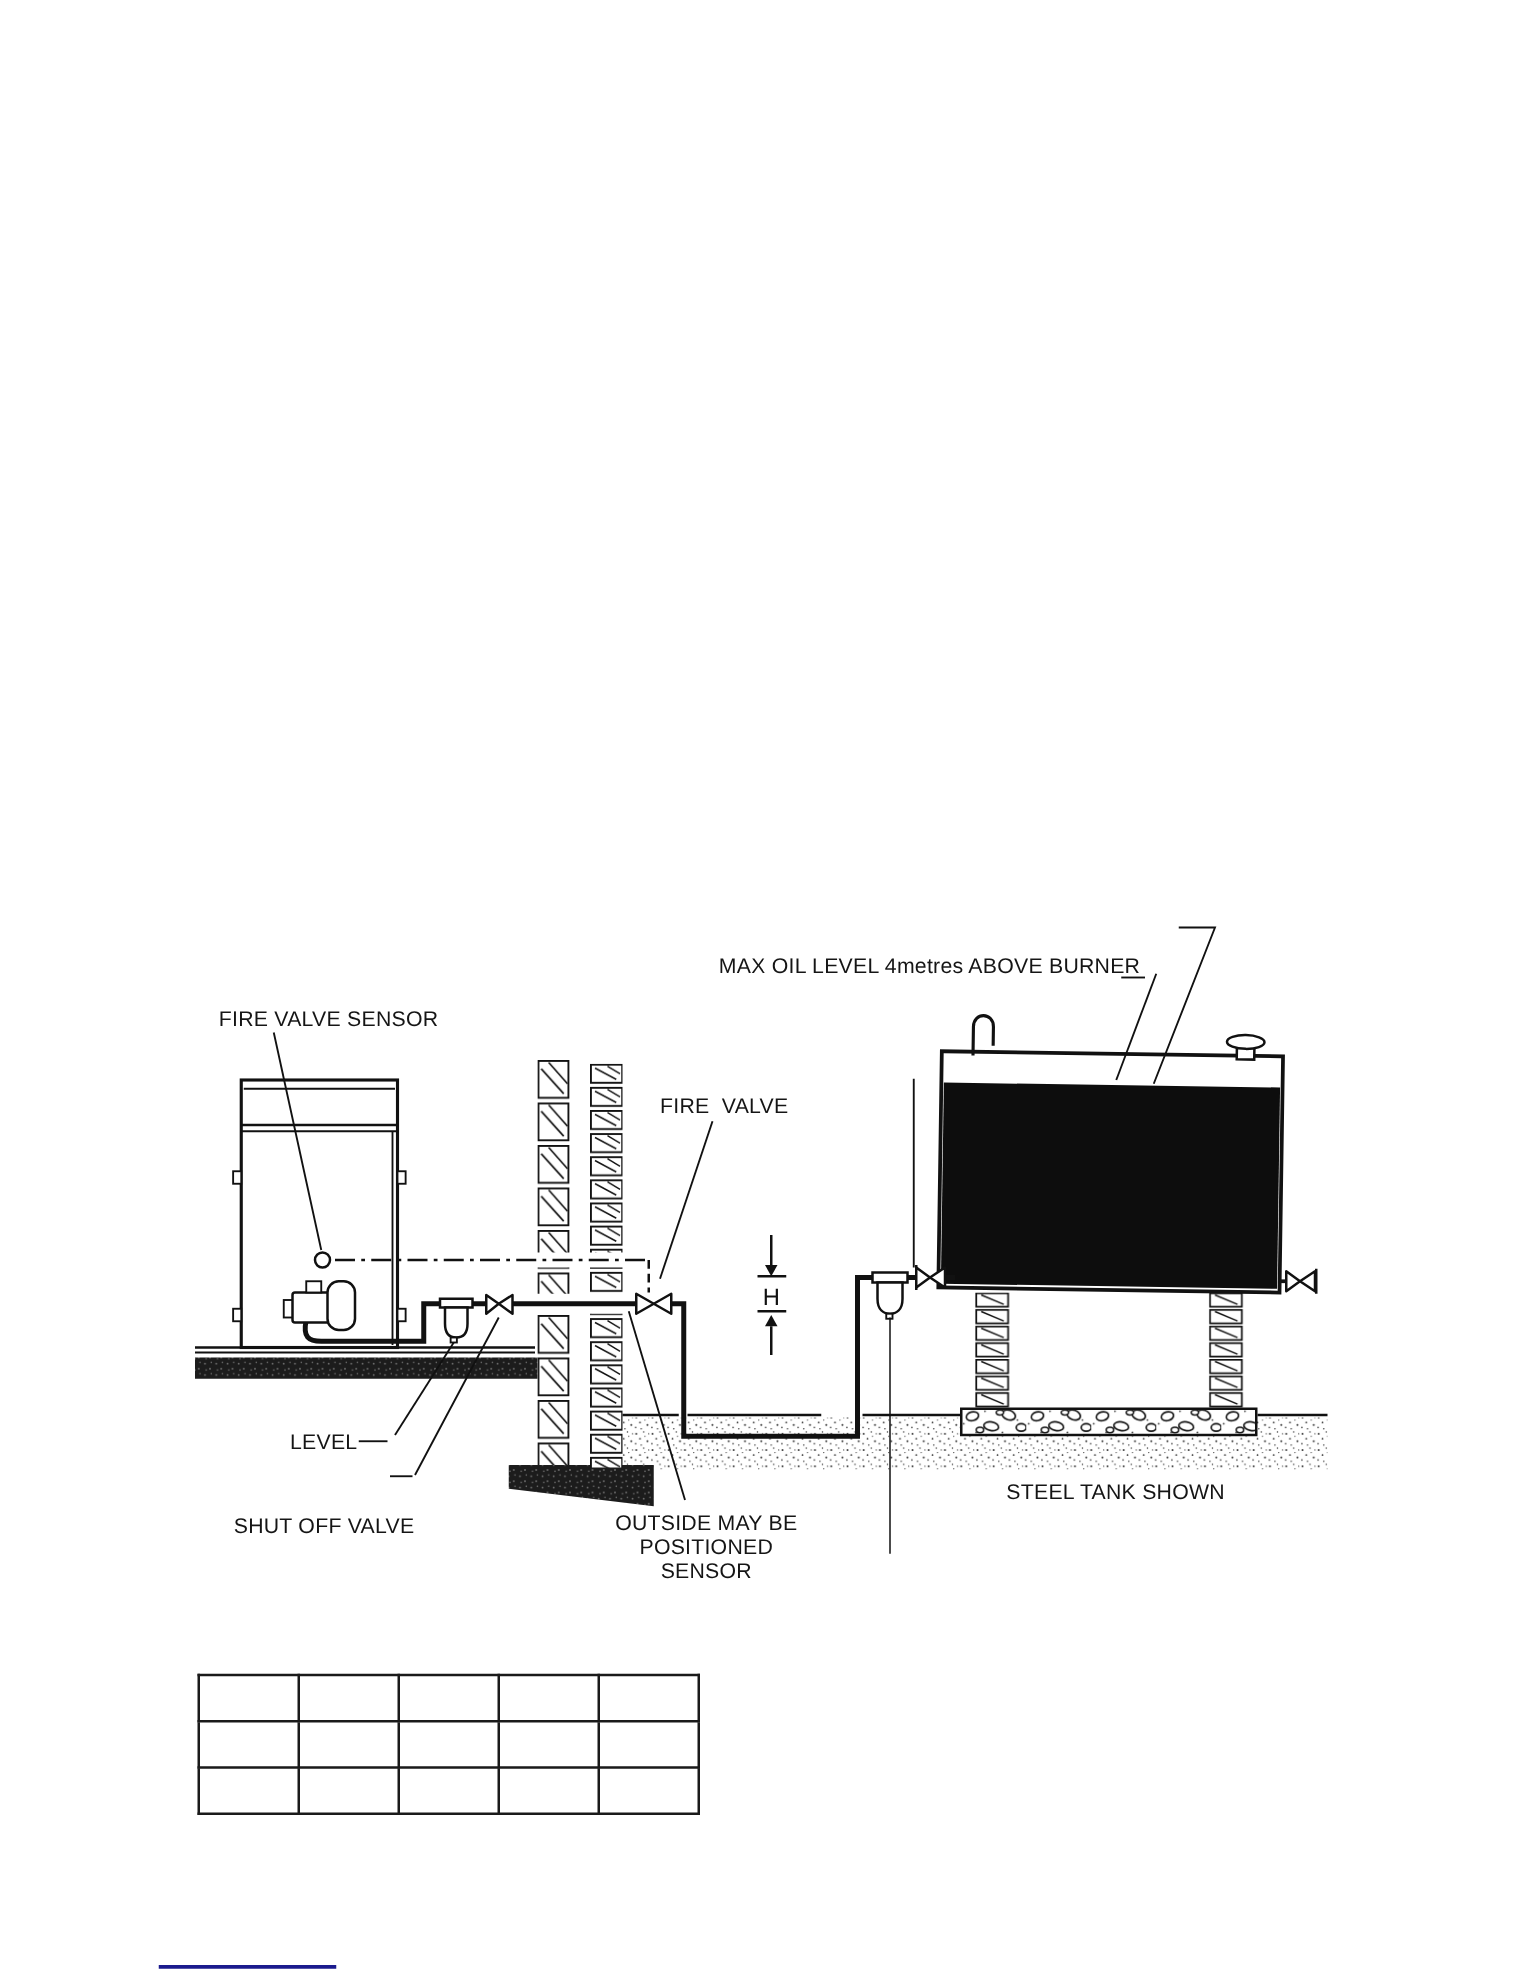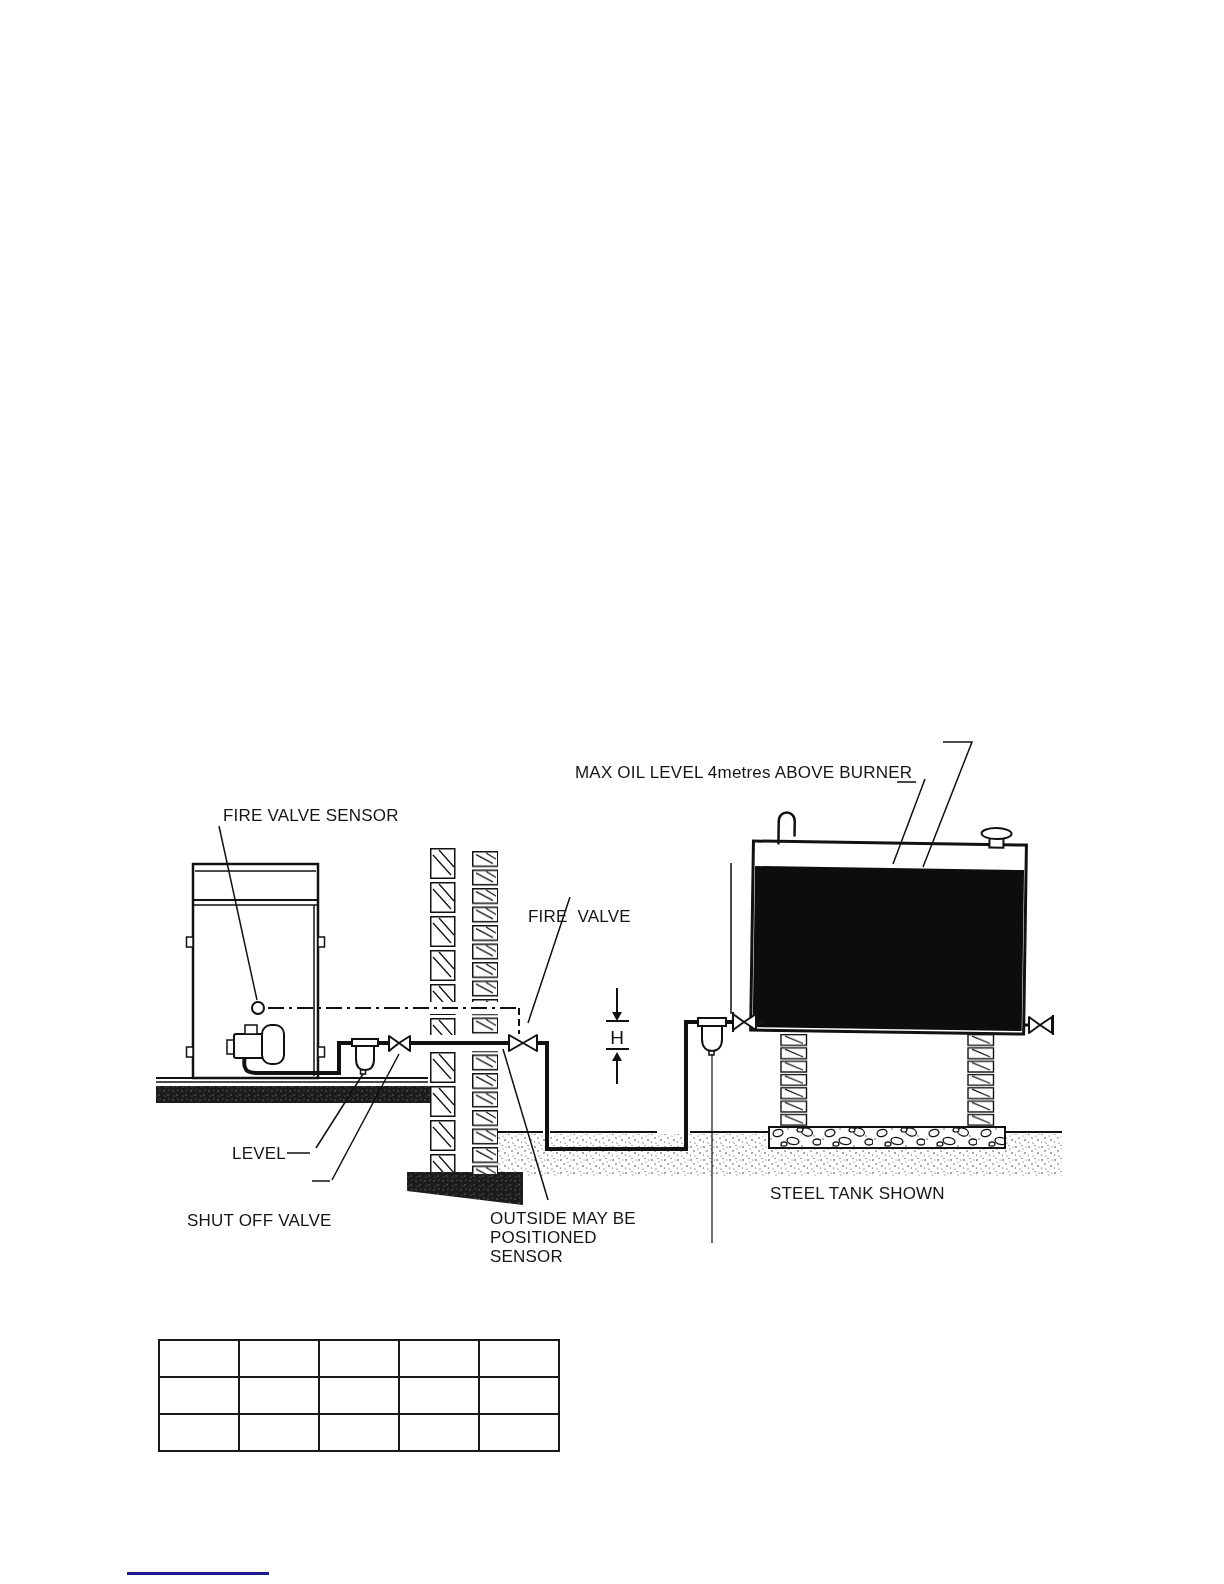--- a/index.html
+++ b/index.html
@@ -1,21 +1,21 @@
 <!DOCTYPE html>
 <html><head>
 <meta charset="utf-8">
 <style>
   html,body{margin:0;padding:0;background:#ffffff;}
   #page{position:relative;width:1224px;height:1584px;background:#ffffff;overflow:hidden;
         font-family:"Liberation Sans", sans-serif;color:#111;}
   #art{position:absolute;left:0;top:0;}
   .lbl{position:absolute;font-size:17px;line-height:19px;letter-spacing:0.2px;color:#151515;white-space:nowrap;}
-  .lbl.center{text-align:left;white-space:normal;}
-  #lbl-fire-valve{word-spacing:5px;margin-top:32px;}
+  .lbl.center{text-align:center;white-space:normal;}
+  #lbl-fire-valve{word-spacing:5px;}
   #spec-table{position:absolute;left:158px;top:1339px;border-collapse:collapse;}
   #spec-table td{width:78px;height:35px;border:2px solid #1a1a1a;padding:0;}
   #link-line{position:absolute;left:127px;top:1572px;width:142px;height:3px;}
 </style>
 </head>
 <body>
 
 <div id="page">
 
   <svg id="art" width="1224" height="1584" viewBox="0 0 1224 1584">
@@ -201,21 +201,21 @@
       <line x1="312" y1="1181" x2="330" y2="1181"></line>
       <line x1="332" y1="1180" x2="399" y2="1054"></line>
       <line x1="503" y1="1049" x2="548" y2="1200"></line>
       <line x1="712" y1="1054" x2="712" y2="1243" stroke-width="1.2"></line>
       <line x1="897" y1="782" x2="916" y2="782"></line>
       <line x1="925" y1="779" x2="893" y2="864"></line>
       <polyline points="943,742 972,742 923,867"></polyline>
     </g>
   </svg>
 
-  <div class="lbl" style="left:175px;top:806px;margin-left:48px;">FIRE VALVE SENSOR</div>
+  <div class="lbl" style="left:175px;top:806px;">FIRE VALVE SENSOR</div>
 
   <div class="lbl" style="left:575px;top:763px;">MAX OIL LEVEL 4metres ABOVE BURNER</div>
 
   <div class="lbl" id="lbl-fire-valve" style="left:528px;top:875px;">FIRE VALVE</div>
 
   <div class="lbl" style="left:232px;top:1144px;">LEVEL</div>
 
   <div class="lbl" style="left:187px;top:1172px;margin-top:39px;">SHUT OFF VALVE</div>
 
   <div class="lbl center" style="left:490px;top:1209px;width:150px;">

